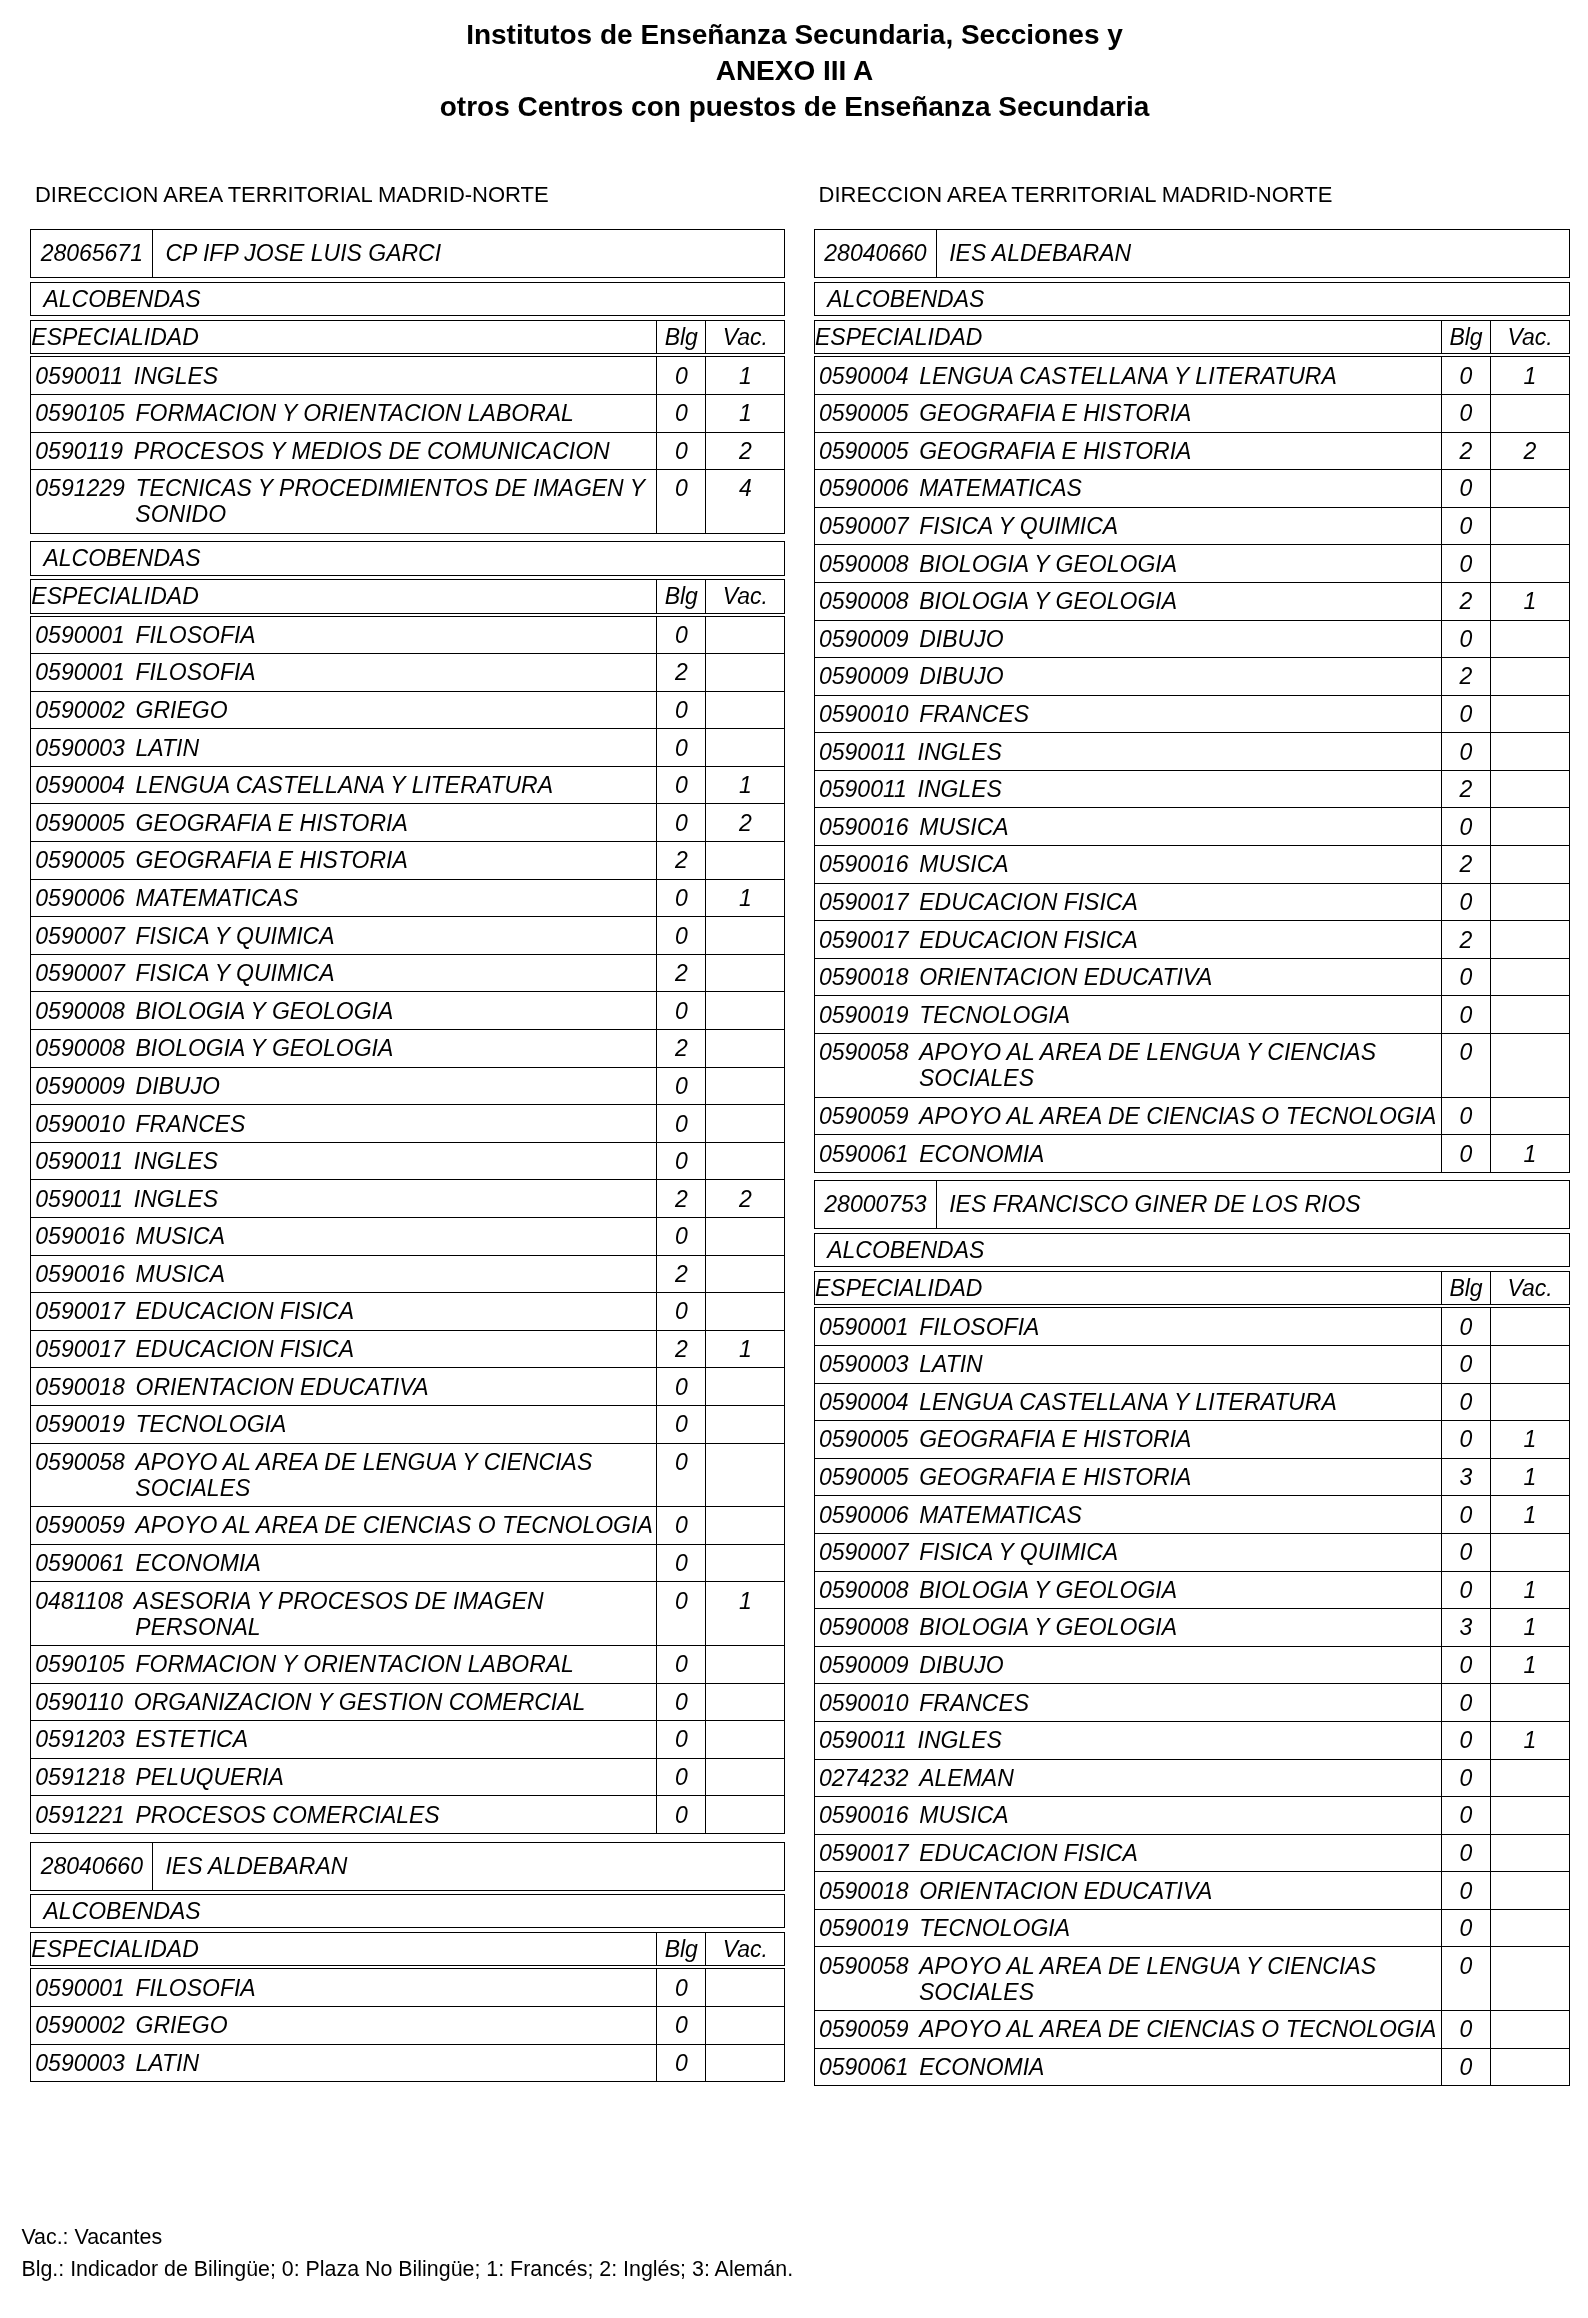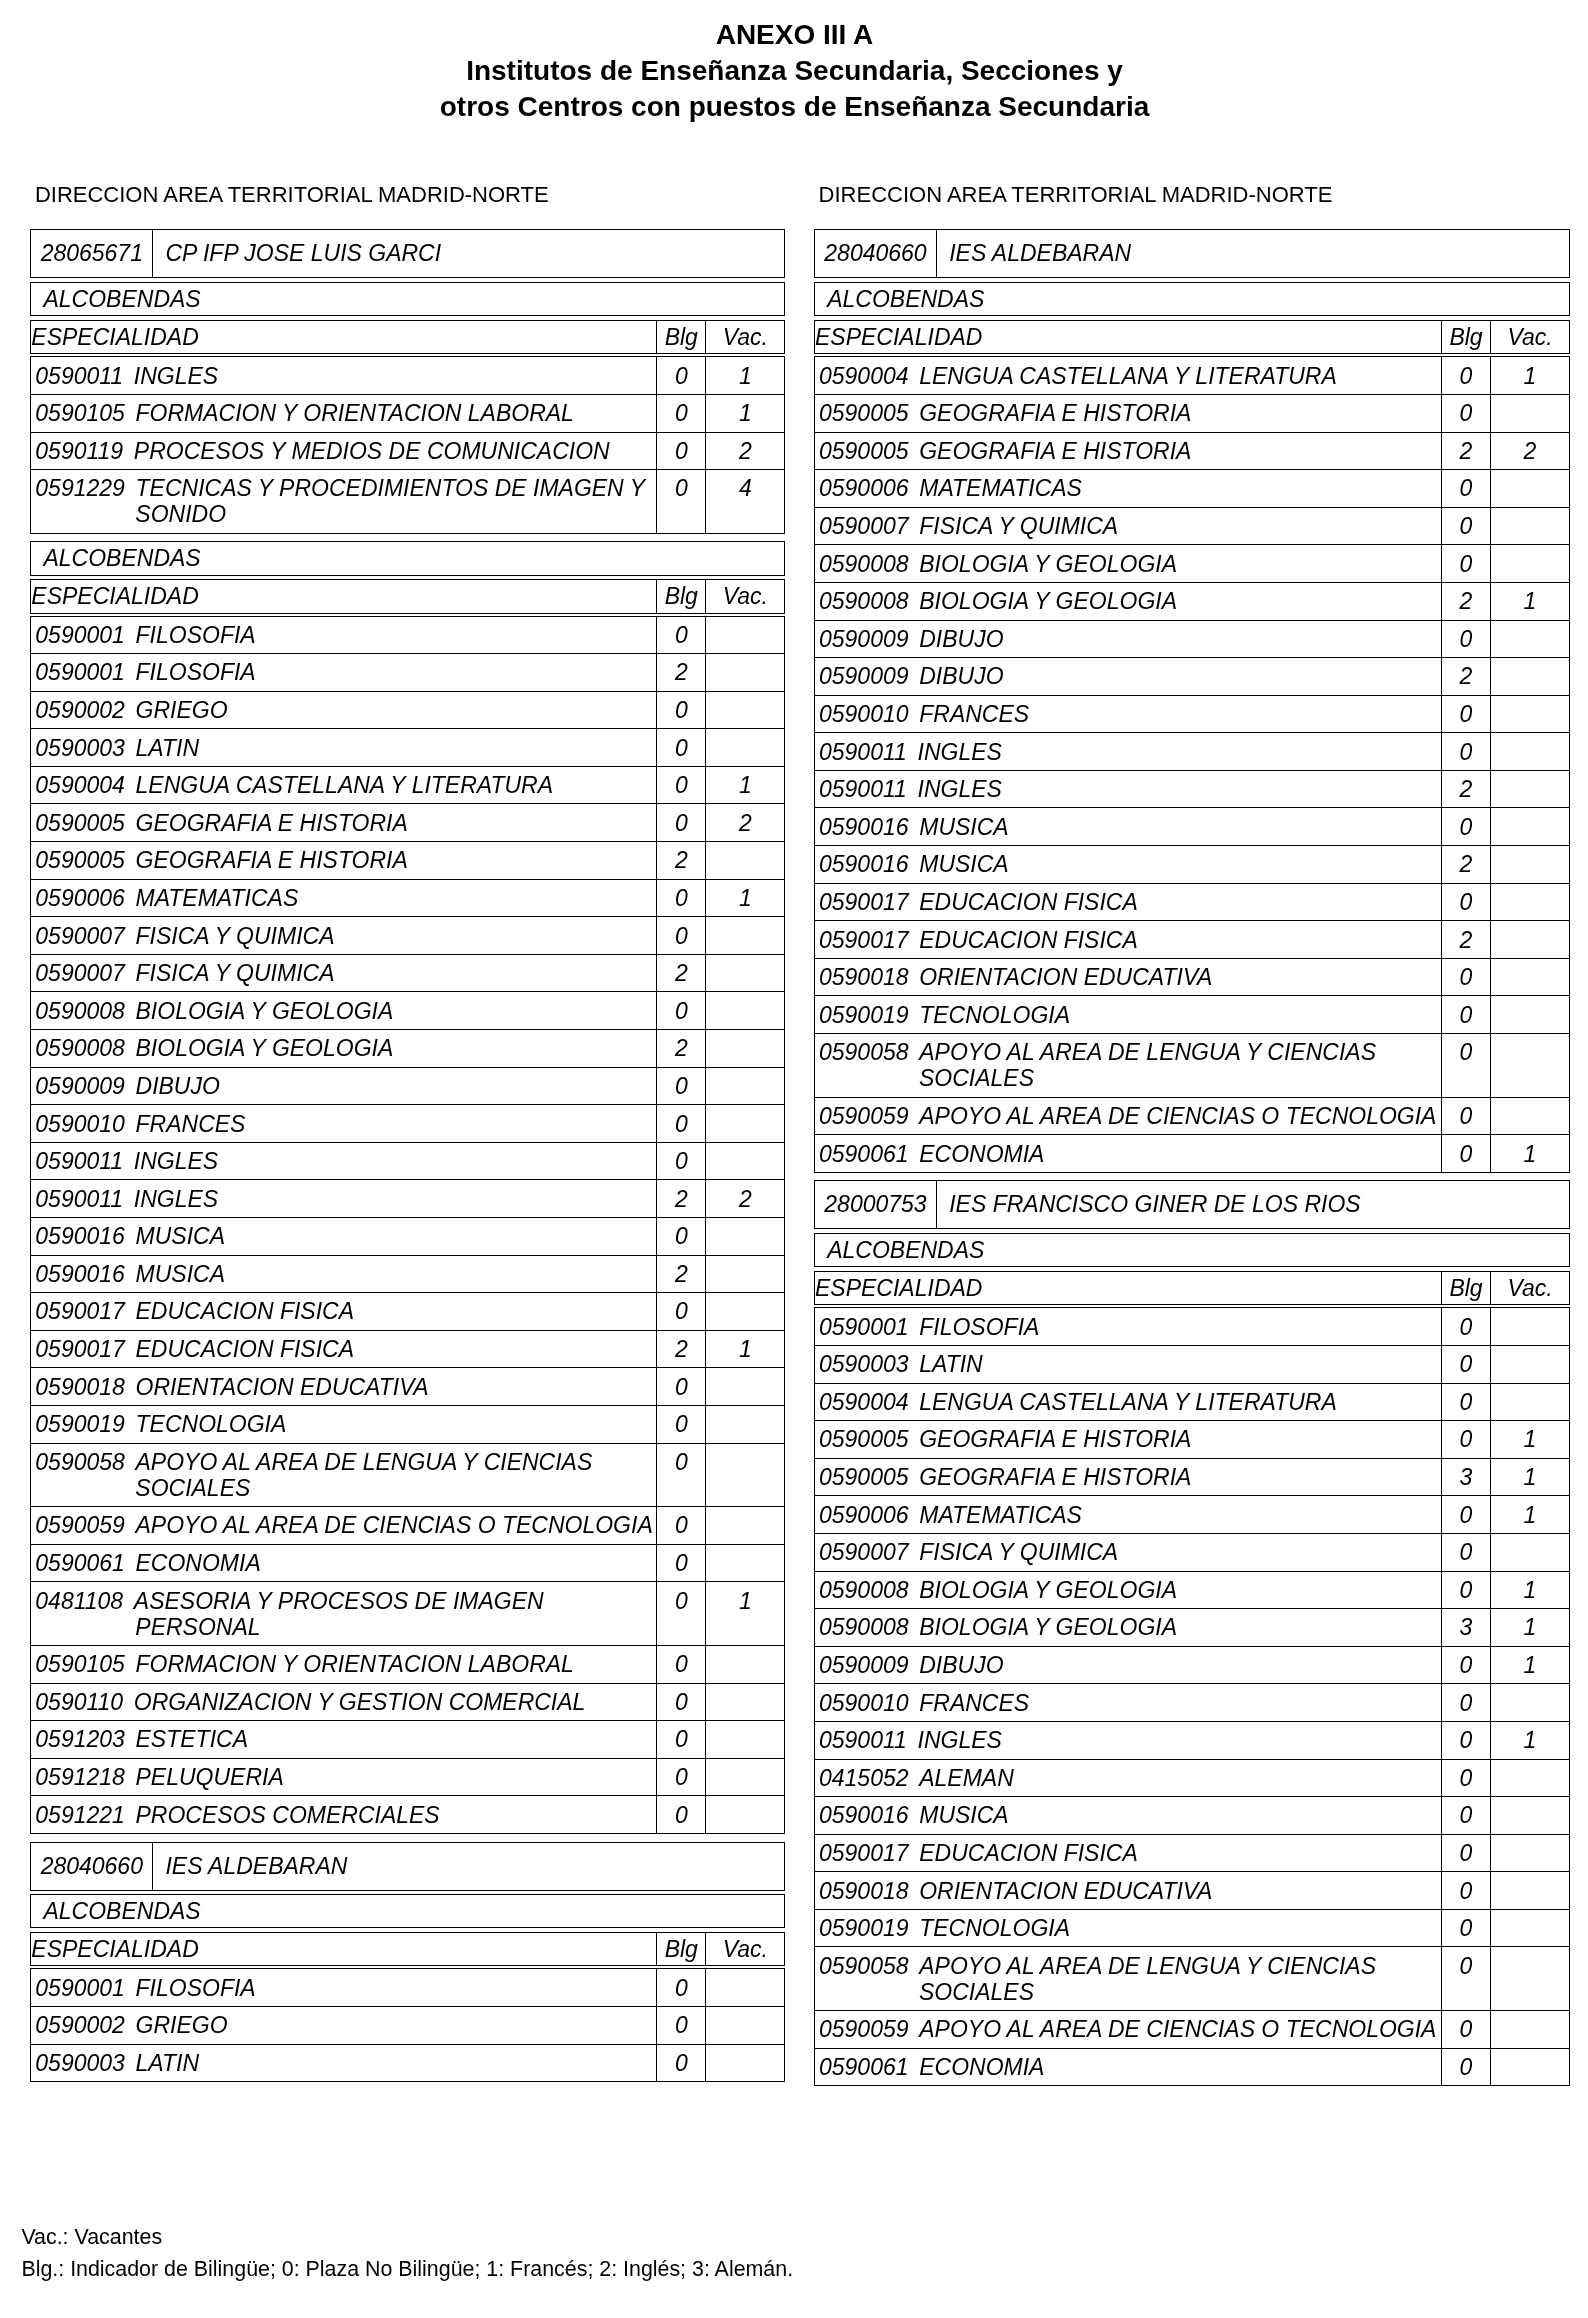--- a/index.html
+++ b/index.html
@@ -30,22 +30,22 @@
   .spec-name { margin-left:10.7px; }
   td.blg, td.vac { text-align:center; font-size:23px; line-height:26px; padding:5.3px 0; vertical-align:top; }
   .footer { position:absolute; left:21.4px; top:2221px; font-size:21.4px; line-height:32px; }
 </style>
 </head>
 <body>
 
 <div class="page">
 
   <div class="title">
+    <div>Institutos de Enseñanza Secundaria, Secciones y</div>
     <div>ANEXO III A</div>
-    <div>Institutos de Enseñanza Secundaria, Secciones y</div>
     <div>otros Centros con puestos de Enseñanza Secundaria</div>
   </div>
 
   <div class="col col-left">
     <div class="area-header">DIRECCION AREA TERRITORIAL MADRID-NORTE</div>
     <div>
   <div class="section">
     <div class="school-box">
       <div class="school-code">28065671</div>
       <div class="school-name">CP IFP JOSE LUIS GARCI</div>
@@ -578,21 +578,21 @@
     <td class="vac"></td>
   </tr>
 
   <tr>
     <td class="spec"><span class="spec-code">0590011</span><span class="spec-name">INGLES</span></td>
     <td class="blg">0</td>
     <td class="vac">1</td>
   </tr>
 
   <tr>
-    <td class="spec"><span class="spec-code">0415052</span><span class="spec-name">ALEMAN</span></td>
+    <td class="spec"><span class="spec-code">0274232</span><span class="spec-name">ALEMAN</span></td>
     <td class="blg">0</td>
     <td class="vac"></td>
   </tr>
 
   <tr>
     <td class="spec"><span class="spec-code">0590016</span><span class="spec-name">MUSICA</span></td>
     <td class="blg">0</td>
     <td class="vac"></td>
   </tr>
 

